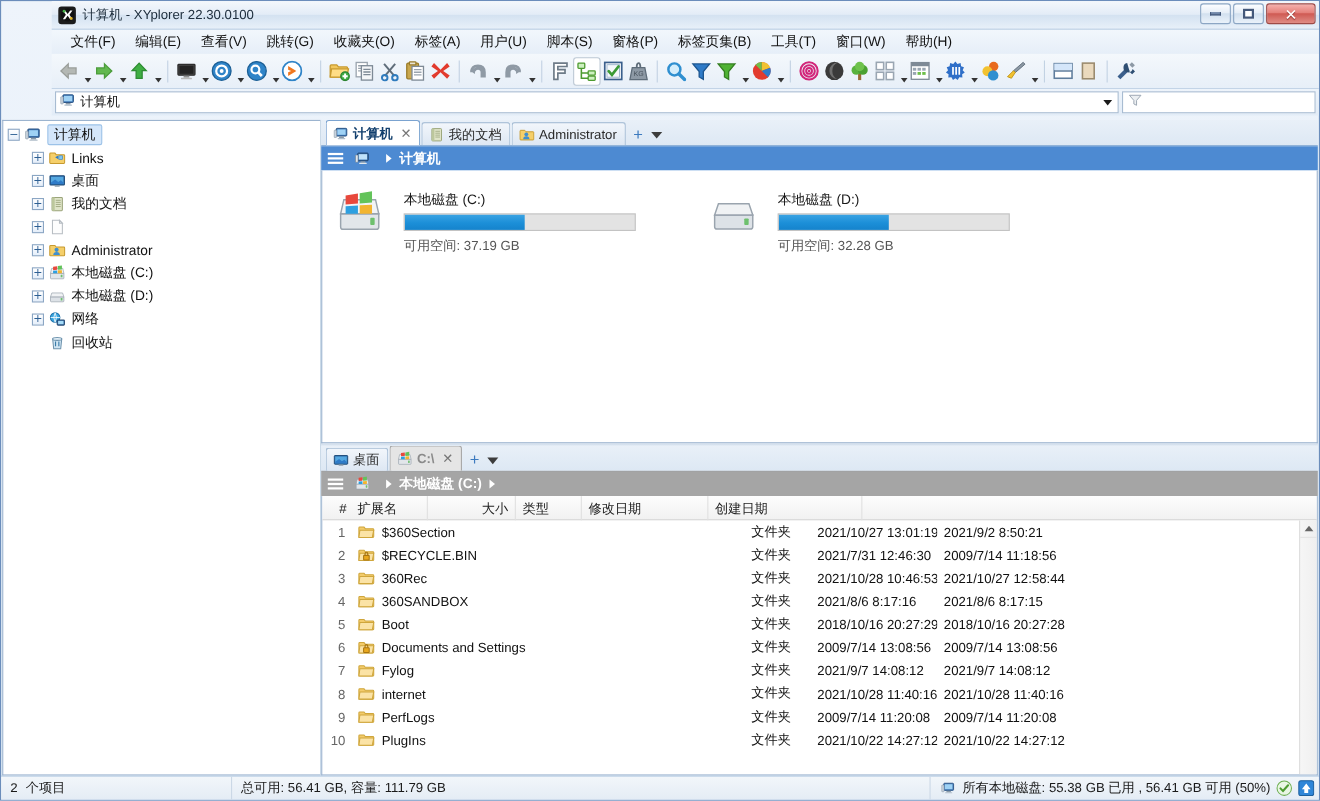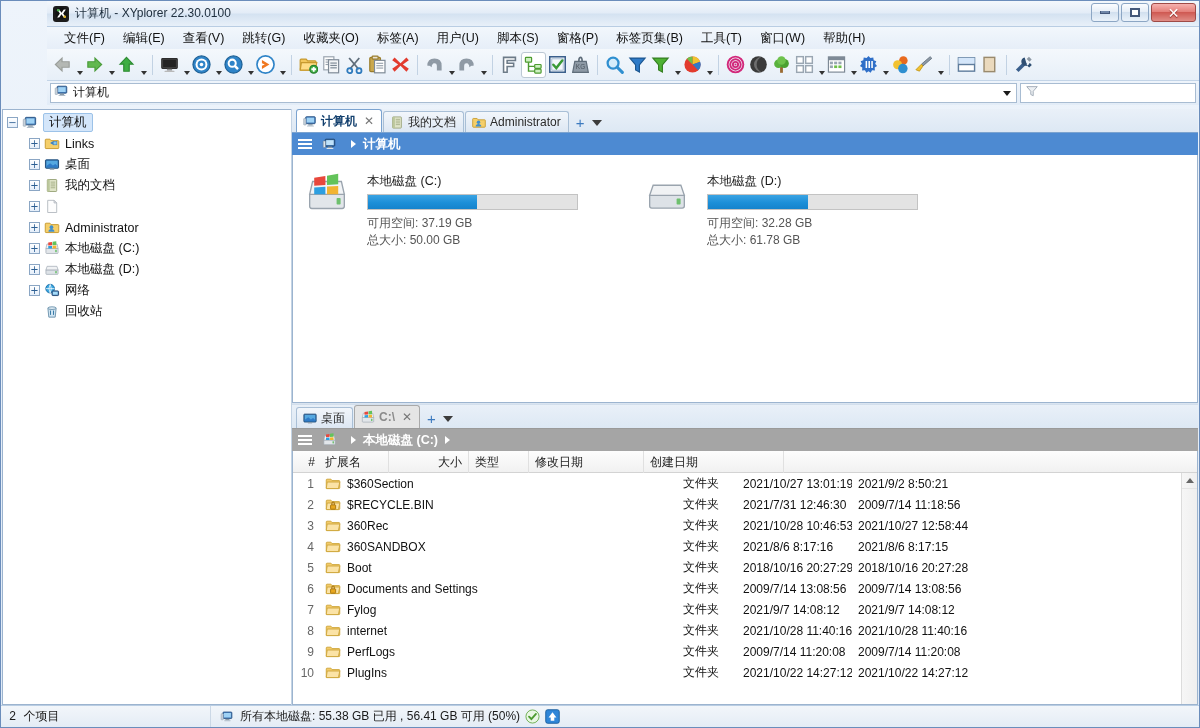--- a/index.html
+++ b/index.html
@@ -946,36 +946,34 @@
                   <path d="M8 1.0 L12.2 0.3 L12.2 4.2 L8 4.5 Z" fill="#63c35a"></path>
                   <path d="M3.2 5.4 L7.4 5.2 L7.4 8 L3.2 8 Z" fill="#2d9fe0"></path>
                   <path d="M8 5.1 L12.2 4.9 L12.2 8 L8 8 Z" fill="#f2b431"></path>
                 </svg></div>
               <div>
                 <div class="drive-name">本地磁盘 (C:)</div>
                 <div class="bar">
                   <i style="width: 52%;"></i>
                 </div>
                 <div class="drive-sub">可用空间: 37.19 GB</div>
-                <div class="drive-sub">总大小: 50.00 GB</div>
               </div>
             </div>
             <div class="drive">
               <div class="drive-icon"><svg width="48" height="40" viewBox="0 0 16 15">
                   <path d="M1.5 8.4 L14.5 8.4 L14.5 12.4 Q14.5 13.2 13.7 13.2 L2.3 13.2 Q1.5 13.2 1.5 12.4 Z" fill="#dde2e7" stroke="#9aa4ae" stroke-width="0.5"></path>
                   <path d="M2.8 4.6 L13.2 4.6 L14.5 8.4 L1.5 8.4 Z" fill="#f0f2f4" stroke="#9aa4ae" stroke-width="0.5"></path>
                   <rect x="11.6" y="9.6" width="1.5" height="2.2" rx="0.3" fill="#6ec06e"></rect>
                 </svg></div>
               <div>
                 <div class="drive-name">本地磁盘 (D:)</div>
                 <div class="bar">
                   <i style="width: 48%;"></i>
                 </div>
                 <div class="drive-sub">可用空间: 32.28 GB</div>
-                <div class="drive-sub">总大小: 61.78 GB</div>
               </div>
             </div>
           </div>
       </div>
 
       <div style="height:2px;background:linear-gradient(180deg,#dde7f2,#cfdcea);"></div>
 
       <div class="panel" style="flex:1 1 auto;min-height:0;">
         <div class="tabstrip" style="border-bottom-color:#9a9a9a;" id="bottomtabs">
             <div class="tab">
@@ -1225,20 +1223,23 @@
         </div>
       </div>
 
     </div>
   </div>
 
   <div class="statusbar">
     <div class="sb-cell items">
       <span>2 个项目</span>
     </div>
+    <div class="sb-cell total">
+      <span>总可用: 56.41 GB, 容量: 111.79 GB</span>
+    </div>
     <div class="sb-cell disks">
       <span class="sb-ico">
         <svg width="14" height="13" viewBox="0 0 16 16">
           <rect x="3" y="2.5" width="11" height="8" rx="1" fill="#3e77b5" stroke="#2a5384"></rect>
           <rect x="4.2" y="3.6" width="8.6" height="5.6" fill="#9fd2f5"></rect>
           <rect x="6" y="11" width="5" height="1.6" fill="#8a9aa8"></rect>
           <rect x="4.5" y="12.6" width="8" height="1.2" rx="0.5" fill="#b0bdc9"></rect>
           <rect x="0.8" y="4.5" width="2.6" height="7.5" rx="0.6" fill="#c8d2dc" stroke="#8a9aa8" stroke-width="0.6"></rect>
         </svg>
       </span>

